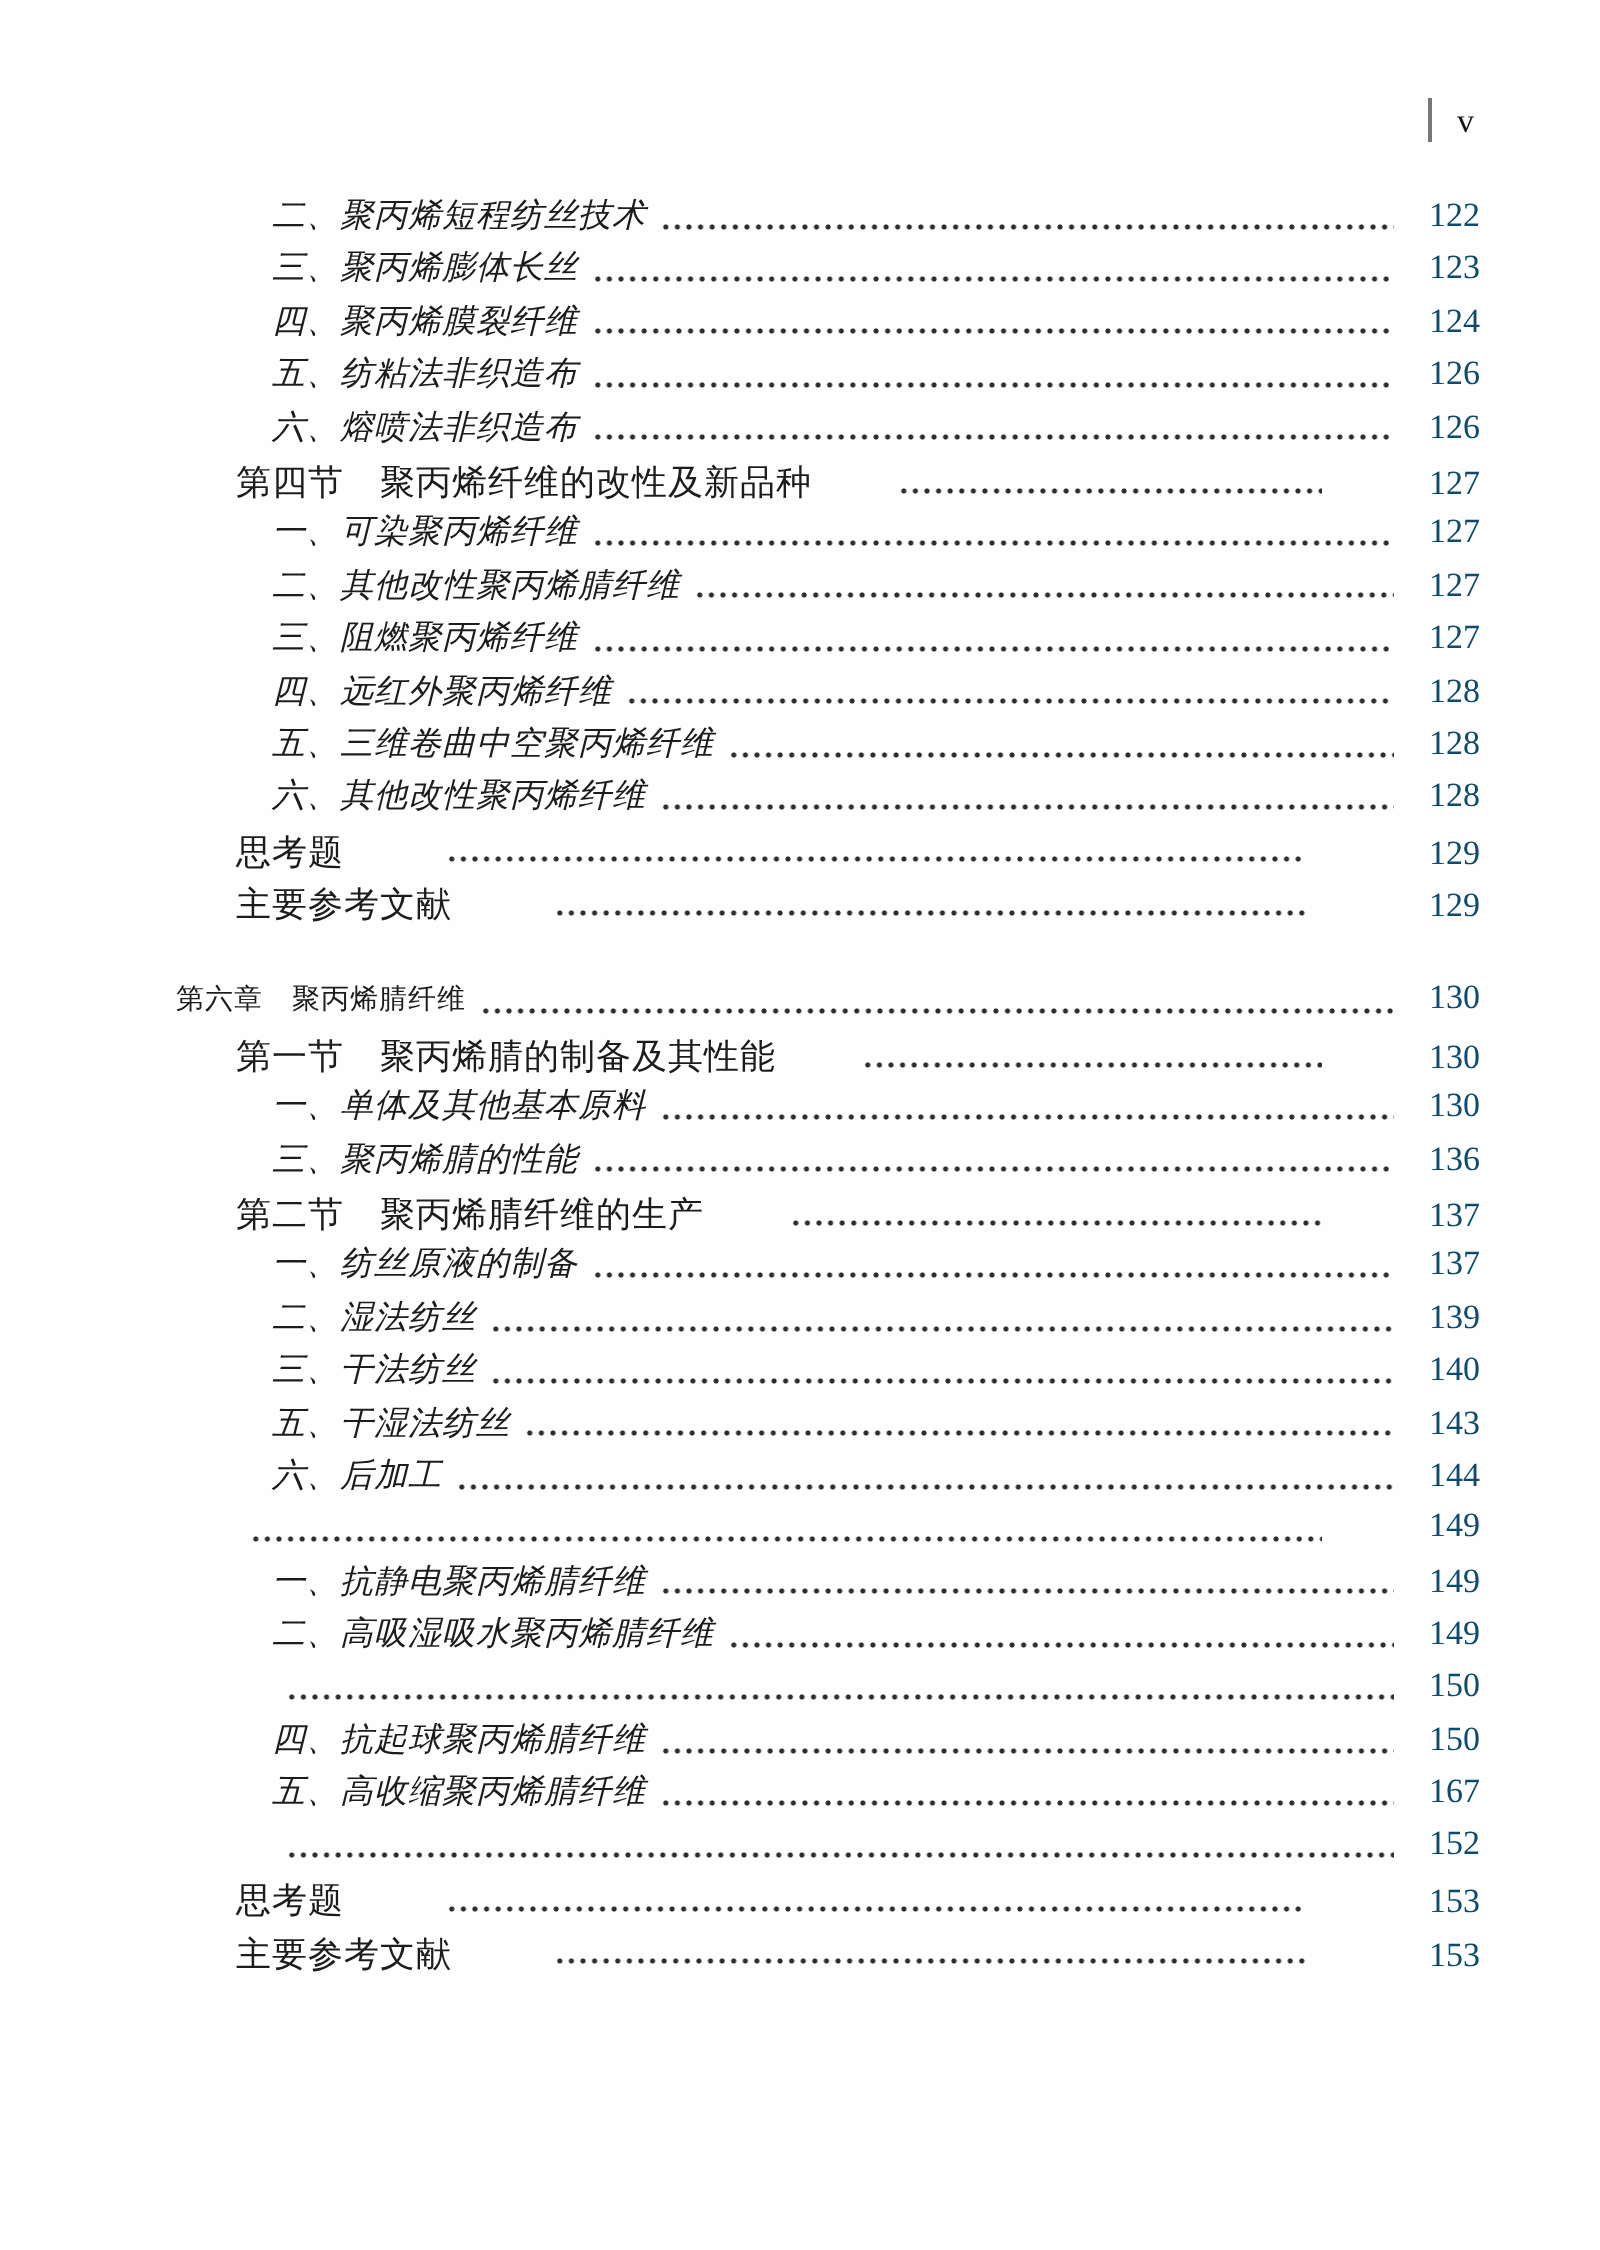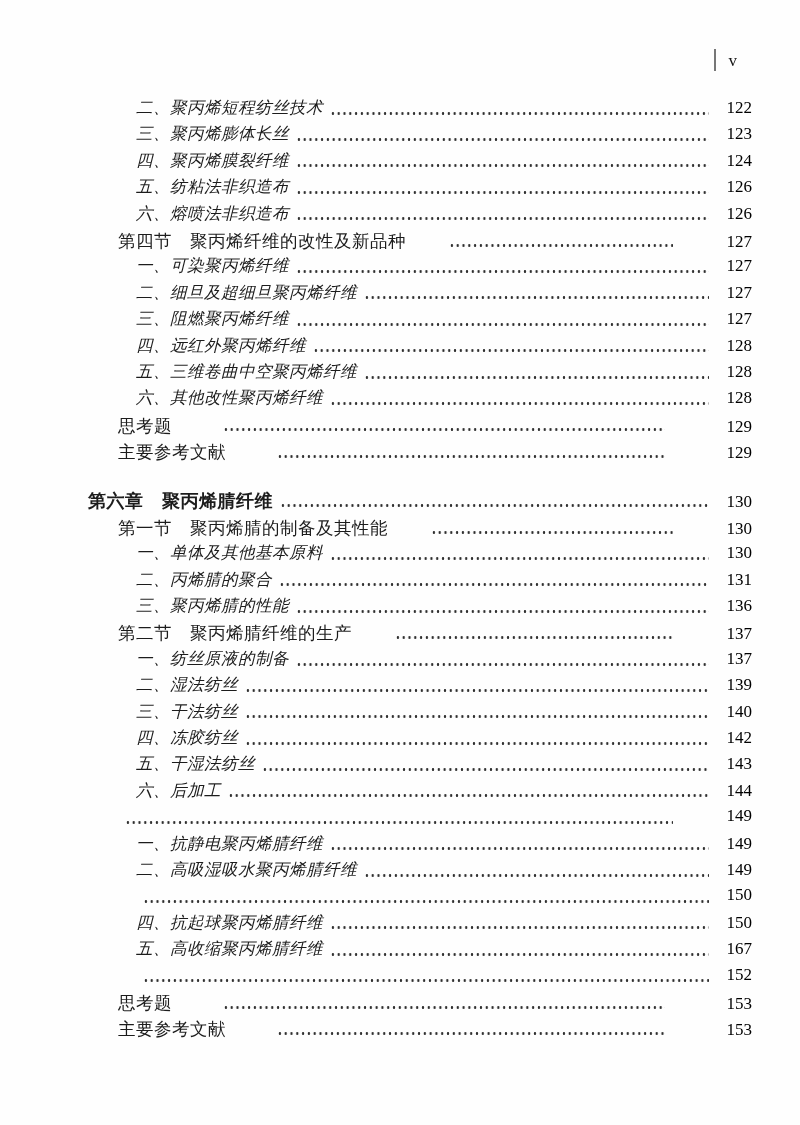--- a/index.html
+++ b/index.html
@@ -34,21 +34,21 @@
   }
   .folio {
     font-size: 17px;
     color: #161616;
     line-height: 1;
   }
   
   .toc {
     position: absolute;
     left: 88px;
-    right: 48px;
+    right: 60px;
     top: 97px;
   }
   .toc-group + .toc-group { margin-top: 23px; }
   .toc-row {
     display: flex;
     align-items: baseline;
     height: 26.4px;
   }
   .entry-label {
     white-space: nowrap;
@@ -63,25 +63,25 @@
     background-image: radial-gradient(circle, #2d2d2d 1.05px, rgba(0,0,0,0) 1.5px);
     background-size: 5.8px 3px;
     background-repeat: repeat-x;
     background-position: left center;
   }
   .entry-page {
     min-width: 34px;
     text-align: right;
     font-family: "Liberation Serif", "DejaVu Serif", serif;
     font-size: 17px;
-    color: #000000;
+    color: #0c4a6e;
   }
   .level-chapter .entry-label {
-    font-weight: 700;
-    font-size: 18px;
+    font-weight: 400;
+    font-size: 14px;
   }
   .level-section { padding-left: 30px; gap: 36px; }
   .level-section .entry-label { font-size: 17.5px; }
   .level-aux { padding-left: 30px; gap: 44px; }
   .level-aux .entry-label { font-size: 17.5px; }
   .level-item { padding-left: 48px; }
   .level-item .entry-label {
     font-size: 16.5px;
     font-style: italic; 
   }
@@ -127,21 +127,21 @@
           <span class="entry-label">第四节　聚丙烯纤维的改性及新品种</span>
           <span class="dot-leader"></span>
           <span class="entry-page">127</span>
         </div>
         <div class="toc-row level-item">
           <span class="entry-label">一、可染聚丙烯纤维</span>
           <span class="dot-leader"></span>
           <span class="entry-page">127</span>
         </div>
         <div class="toc-row level-item">
-          <span class="entry-label">二、细旦及超细旦聚丙烯纤维</span>
+          <span class="entry-label">二、其他改性聚丙烯腈纤维</span>
           <span class="dot-leader"></span>
           <span class="entry-page">127</span>
         </div>
         <div class="toc-row level-item">
           <span class="entry-label">三、阻燃聚丙烯纤维</span>
           <span class="dot-leader"></span>
           <span class="entry-page">127</span>
         </div>
         <div class="toc-row level-item">
           <span class="entry-label">四、远红外聚丙烯纤维</span>
@@ -179,25 +179,20 @@
           <span class="entry-label">第一节　聚丙烯腈的制备及其性能</span>
           <span class="dot-leader"></span>
           <span class="entry-page">130</span>
         </div>
         <div class="toc-row level-item">
           <span class="entry-label">一、单体及其他基本原料</span>
           <span class="dot-leader"></span>
           <span class="entry-page">130</span>
         </div>
         <div class="toc-row level-item">
-          <span class="entry-label">二、丙烯腈的聚合</span>
-          <span class="dot-leader"></span>
-          <span class="entry-page">131</span>
-        </div>
-        <div class="toc-row level-item">
           <span class="entry-label">三、聚丙烯腈的性能</span>
           <span class="dot-leader"></span>
           <span class="entry-page">136</span>
         </div>
         <div class="toc-row level-section">
           <span class="entry-label">第二节　聚丙烯腈纤维的生产</span>
           <span class="dot-leader"></span>
           <span class="entry-page">137</span>
         </div>
         <div class="toc-row level-item">
@@ -207,25 +202,20 @@
         </div>
         <div class="toc-row level-item">
           <span class="entry-label">二、湿法纺丝</span>
           <span class="dot-leader"></span>
           <span class="entry-page">139</span>
         </div>
         <div class="toc-row level-item">
           <span class="entry-label">三、干法纺丝</span>
           <span class="dot-leader"></span>
           <span class="entry-page">140</span>
-        </div>
-        <div class="toc-row level-item">
-          <span class="entry-label">四、冻胶纺丝</span>
-          <span class="dot-leader"></span>
-          <span class="entry-page">142</span>
         </div>
         <div class="toc-row level-item">
           <span class="entry-label">五、干湿法纺丝</span>
           <span class="dot-leader"></span>
           <span class="entry-page">143</span>
         </div>
         <div class="toc-row level-item">
           <span class="entry-label">六、后加工</span>
           <span class="dot-leader"></span>
           <span class="entry-page">144</span>

